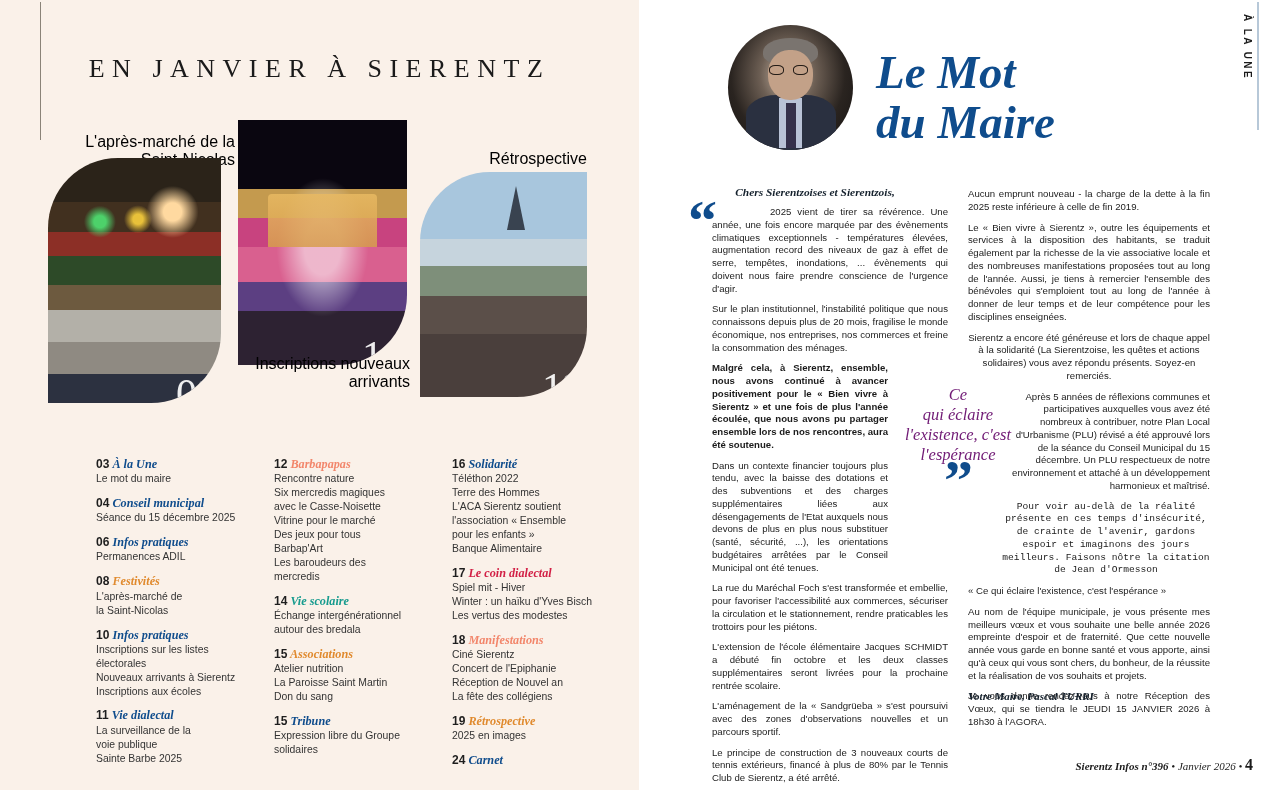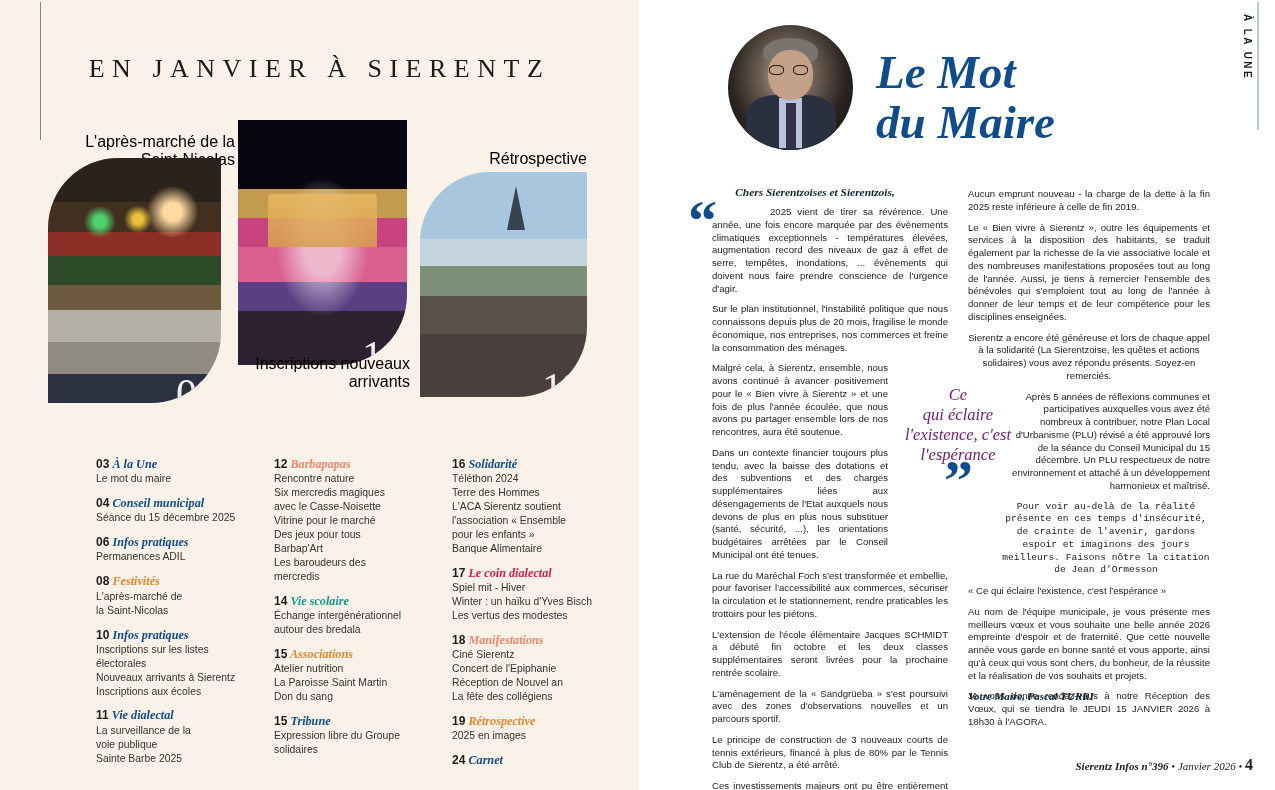--- a/index.html
+++ b/index.html
@@ -305,21 +305,21 @@
           </div>
           <div class="toc-entry">
             <div class="tline"><span class="tnum">15</span><span class="ttitle" style="color: rgb(15, 76, 140);"> Tribune</span></div>
             <div class="tsub">Expression libre du Groupe
 solidaires</div>
           </div>
         </div>
         <div class="toc-col">
           <div class="toc-entry">
             <div class="tline"><span class="tnum">16</span><span class="ttitle" style="color: rgb(15, 76, 140);"> Solidarité</span></div>
-            <div class="tsub">Téléthon 2024
+            <div class="tsub">Téléthon 2022
 Terre des Hommes
 L'ACA Sierentz soutient
 l'association « Ensemble
 pour les enfants »
 Banque Alimentaire</div>
           </div>
           <div class="toc-entry">
             <div class="tline"><span class="tnum">17</span><span class="ttitle" style="color: rgb(210, 31, 69);"> Le coin dialectal</span></div>
             <div class="tsub">Spiel mit - Hiver
 Winter : un haïku d'Yves Bisch
@@ -369,21 +369,21 @@
   <div class="qmark-open">“</div>
   <div class="qmark-close">”</div>
   <div class="pullquote">Ce
 qui éclaire
 l'existence, c'est
 l'espérance</div>
 
   <div class="col" id="col-left">
       <p style="text-indent: 58px; padding-left: 0px;">2025 vient de tirer sa révérence. Une année, une fois encore marquée par des évènements climatiques exceptionnels - températures élevées, augmentation record des niveaux de gaz à effet de serre, tempêtes, inondations, ... évènements qui doivent nous faire prendre conscience de l'urgence d'agir.</p>
       <p>Sur le plan institutionnel, l'instabilité politique que nous connaissons depuis plus de 20 mois, fragilise le monde économique, nos entreprises, nos commerces et freine la consommation des ménages.</p>
-      <p style="padding-right: 60px;">Malgré cela, à Sierentz, ensemble, nous avons continué à avancer positivement pour le « Bien vivre à Sierentz » et une fois de plus l'année écoulée, que nous avons pu partager ensemble lors de nos rencontres, aura été soutenue.</p>
+      <p style="padding-right: 60px; font-weight: bold;">Malgré cela, à Sierentz, ensemble, nous avons continué à avancer positivement pour le « Bien vivre à Sierentz » et une fois de plus l'année écoulée, que nous avons pu partager ensemble lors de nos rencontres, aura été soutenue.</p>
       <p style="padding-right: 60px;">Dans un contexte financier toujours plus tendu, avec la baisse des dotations et des subventions et des charges supplémentaires liées aux désengagements de l'Etat auxquels nous devons de plus en plus nous substituer (santé, sécurité, ...), les orientations budgétaires arrêtées par le Conseil Municipal ont été tenues.</p>
       <p>La rue du Maréchal Foch s'est transformée et embellie, pour favoriser l'accessibilité aux commerces, sécuriser la circulation et le stationnement, rendre praticables les trottoirs pour les piétons.</p>
       <p>L'extension de l'école élémentaire Jacques SCHMIDT a débuté fin octobre et les deux classes supplémentaires seront livrées pour la prochaine rentrée scolaire.</p>
       <p>L'aménagement de la « Sandgrüeba » s'est poursuivi avec des zones d'observations nouvelles et un parcours sportif.</p>
       <p>Le principe de construction de 3 nouveaux courts de tennis extérieurs, financé à plus de 80% par le Tennis Club de Sierentz, a été arrêté.</p>
       <p>Ces investissements majeurs ont pu être entièrement autofinancés pour la part restante à la charge de la Ville.</p>
     </div>
   <div class="col" id="col-right">
       <p>Aucun emprunt nouveau - la charge de la dette à la fin 2025 reste inférieure à celle de fin 2019.</p>
       <p>Le « Bien vivre à Sierentz », outre les équipements et services à la disposition des habitants, se traduit également par la richesse de la vie associative locale et des nombreuses manifestations proposées tout au long de l'année. Aussi, je tiens à remercier l'ensemble des bénévoles qui s'emploient tout au long de l'année à donner de leur temps et de leur compétence pour les disciplines enseignées.</p>

